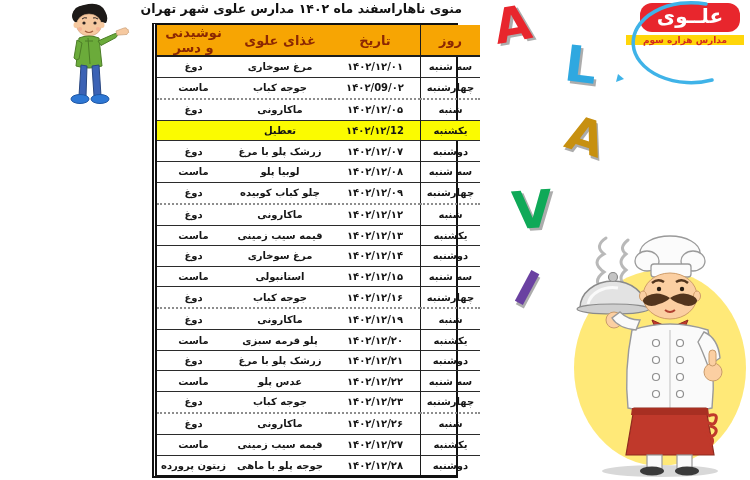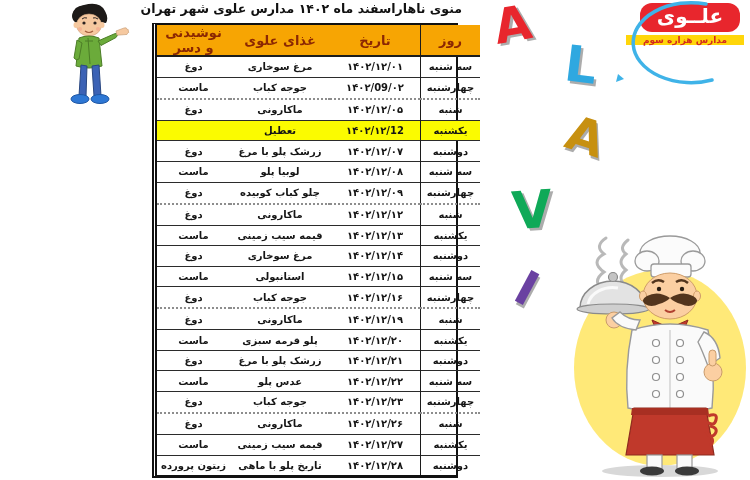--- a/index.html
+++ b/index.html
@@ -200,21 +200,21 @@
     </tr>
           <tr class="data-row">
       <td class="cell-day">یکشنبه</td>
       <td class="cell-date">۱۴۰۲/۱۲/۲۷</td>
       <td class="cell-food">قیمه سیب زمینی</td>
       <td class="cell-drink">ماست</td>
     </tr>
           <tr class="data-row">
       <td class="cell-day">دوشنبه</td>
       <td class="cell-date">۱۴۰۲/۱۲/۲۸</td>
-      <td class="cell-food">تاریخ پلو با ماهی</td>
+      <td class="cell-food">جوجه پلو با ماهی</td>
       <td class="cell-drink">زیتون پرورده</td>
     </tr>
         </tbody>
     </table>
   </div>
 
   <div class="letter letter-0" style="color: rgb(232, 38, 45);">A</div>
   <div class="letter letter-1" style="color: rgb(47, 168, 224);">L</div>
   <div class="letter letter-2" style="color: rgb(199, 144, 16);">A</div>
   <div class="letter letter-3" style="color: rgb(15, 169, 88);">V</div>

